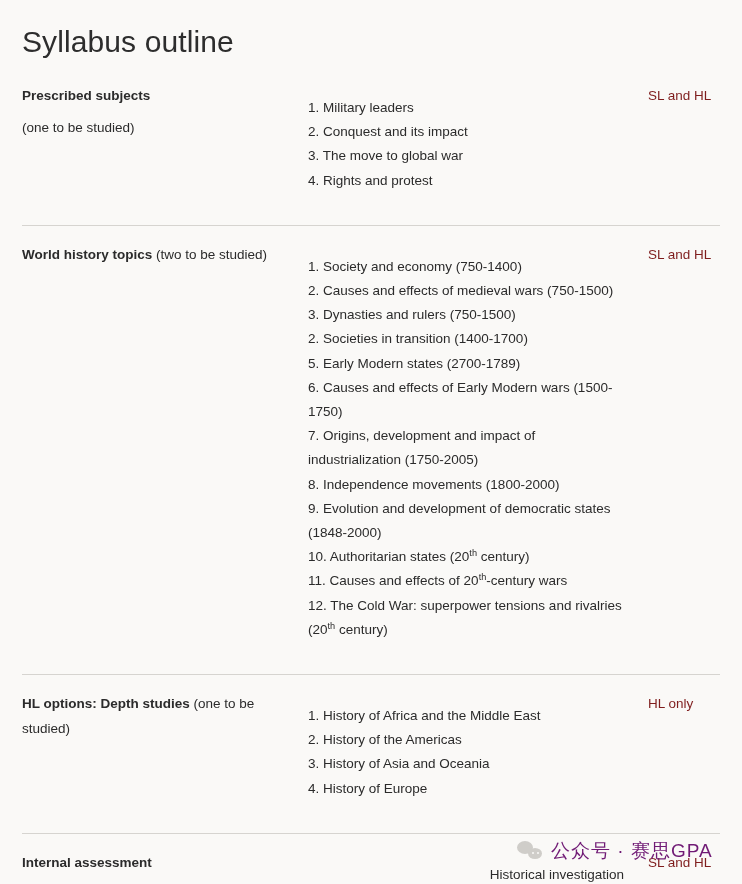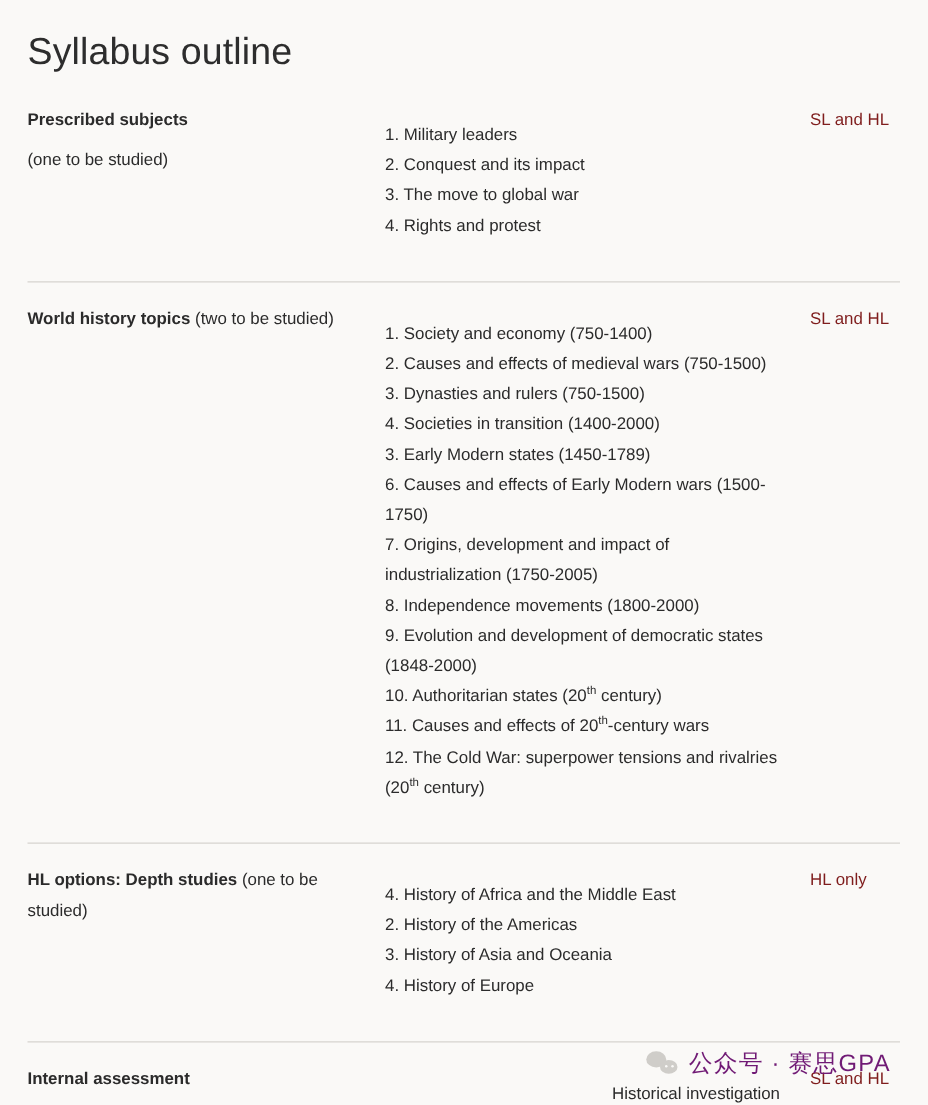--- a/index.html
+++ b/index.html
@@ -187,41 +187,41 @@
 
     <div class="row">
       <div class="col-label">
         <span class="bold">World history topics</span><span class="inline-note"> (two to be studied)</span>
       </div>
       <div class="col-content">
         <ol>
             <li>1. Society and economy (750-1400)</li>
             <li>2. Causes and effects of medieval wars (750-1500)</li>
             <li>3. Dynasties and rulers (750-1500)</li>
-            <li>4. Societies in transition (1400-2000)</li>
-            <li>3. Early Modern states (1450-1789)</li>
+            <li>2. Societies in transition (1400-1700)</li>
+            <li>5. Early Modern states (2700-1789)</li>
             <li>6. Causes and effects of Early Modern wars (1500-1750)</li>
             <li>7. Origins, development and impact of industrialization (1750-2005)</li>
             <li>8. Independence movements (1800-2000)</li>
             <li>9. Evolution and development of democratic states (1848-2000)</li>
             <li>10. Authoritarian states (20<sup>th</sup> century)</li>
             <li>11. Causes and effects of 20<sup>th</sup>-century wars</li>
             <li>12. The Cold War: superpower tensions and rivalries (20<sup>th</sup> century)</li>
           </ol>
       </div>
       <div class="col-level">SL and HL</div>
     </div>
 
     <div class="row">
       <div class="col-label">
         <span class="bold">HL options: Depth studies</span><span class="inline-note"> (one to be studied)</span>
       </div>
       <div class="col-content">
         <ol>
-            <li>4. History of Africa and the Middle East</li>
+            <li>1. History of Africa and the Middle East</li>
             <li>2. History of the Americas</li>
             <li>3. History of Asia and Oceania</li>
             <li>4. History of Europe</li>
           </ol>
       </div>
       <div class="col-level">HL only</div>
     </div>
 
     <div class="row last">
       <div class="col-label">

